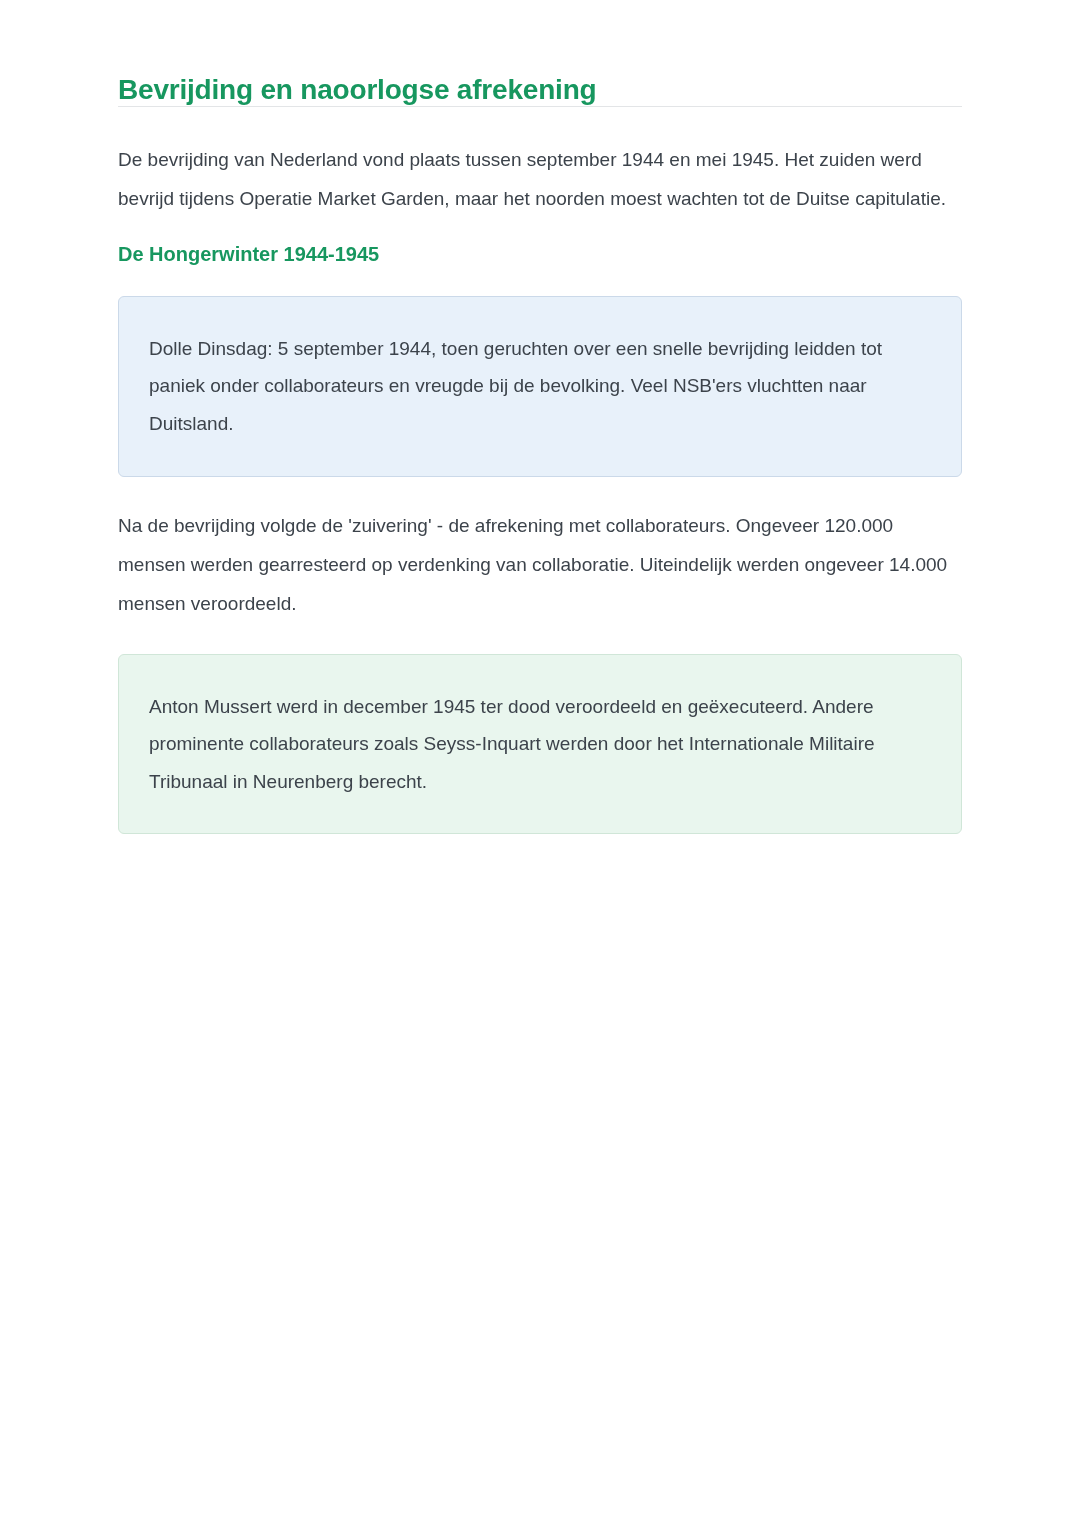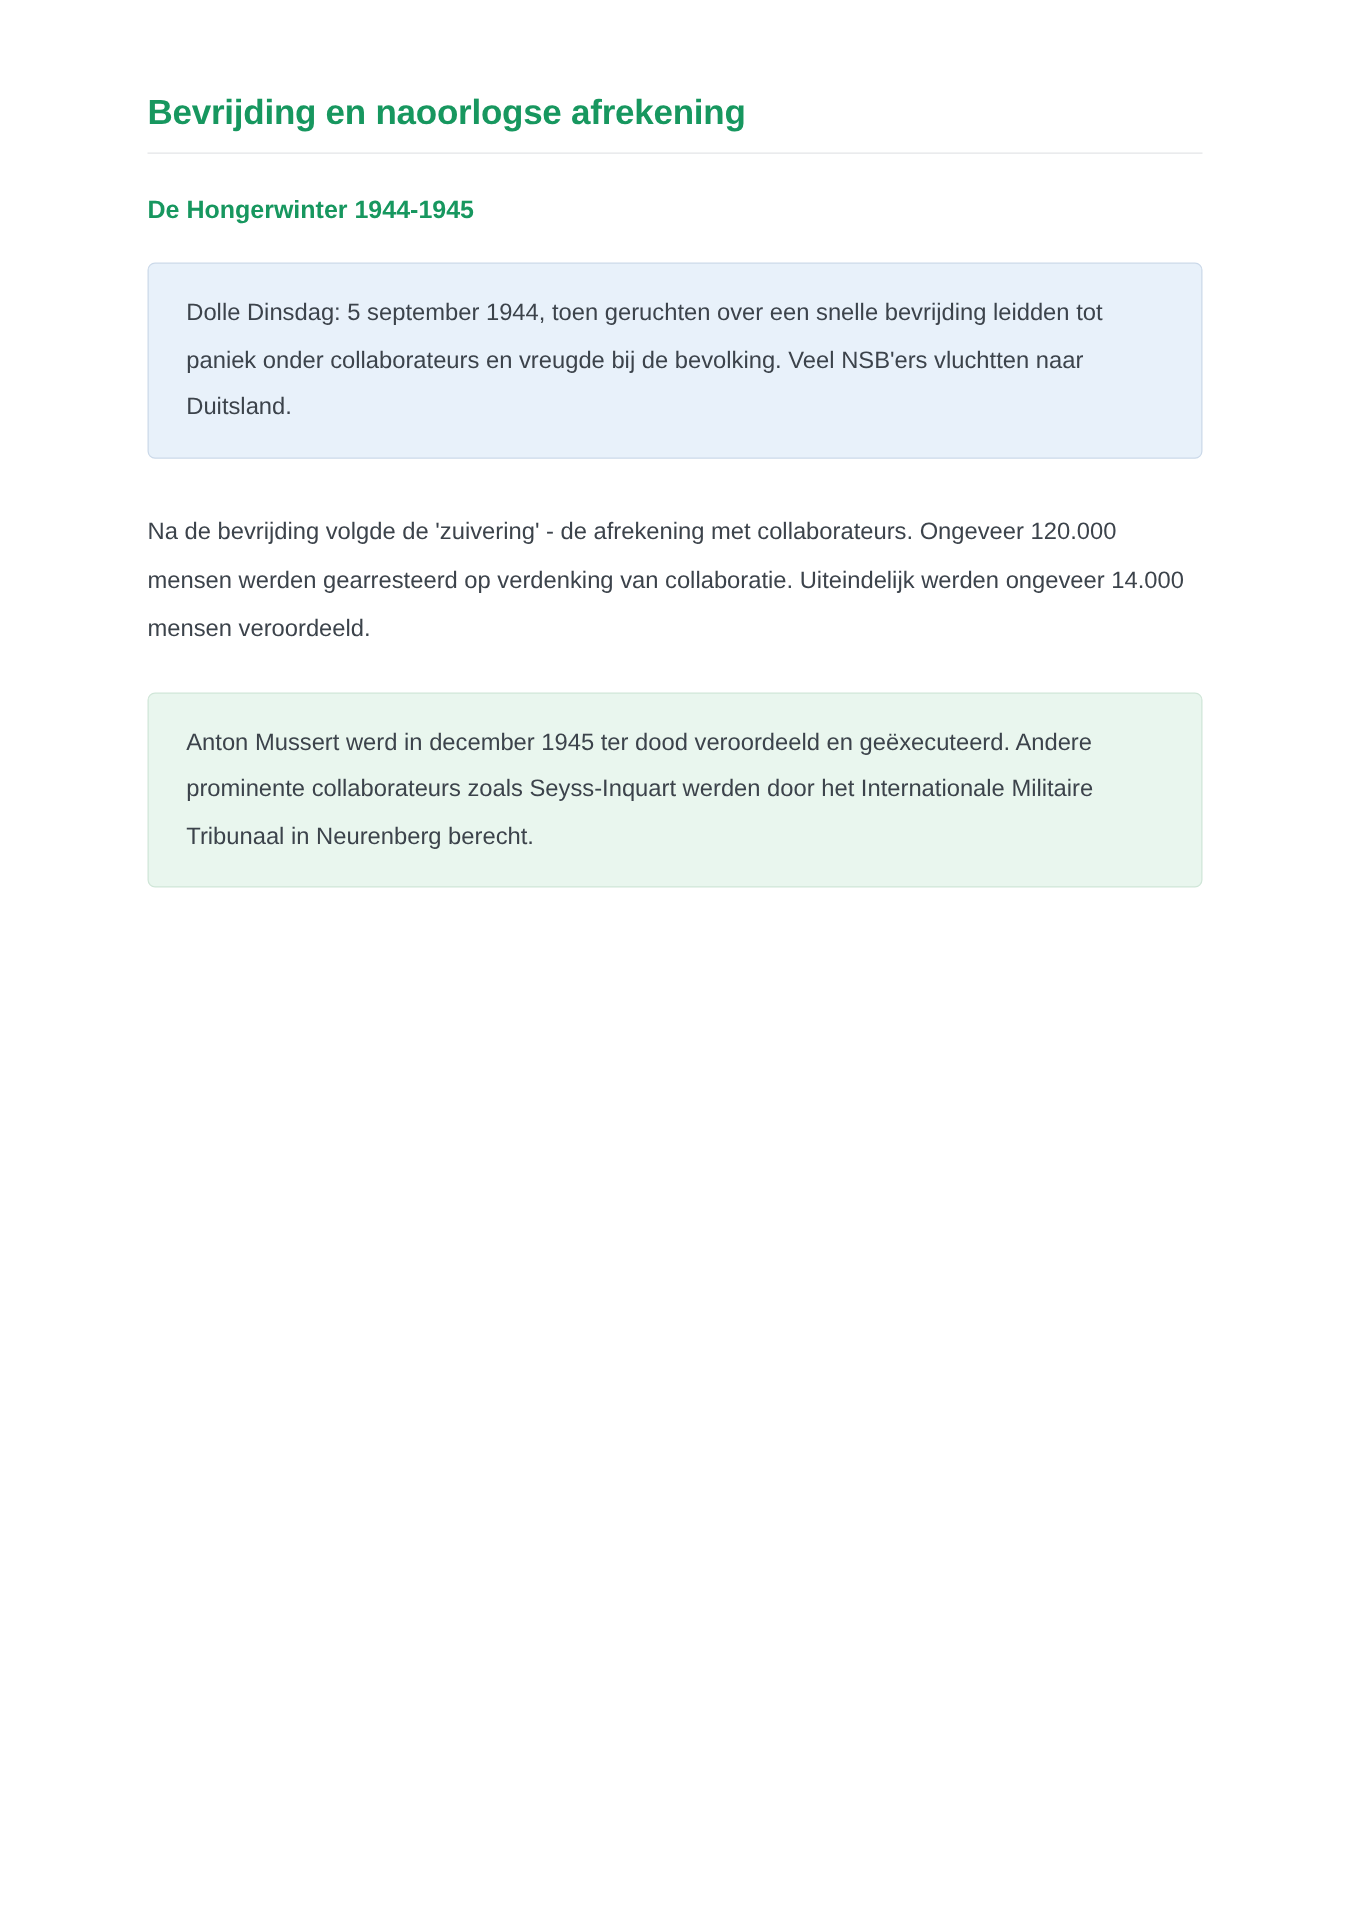--- a/index.html
+++ b/index.html
@@ -20,21 +20,20 @@
     width: 844px;
     margin-left: 118px;
     padding-top: 74px;
   }
 
   h1.page-title {
     font-size: 28px;
     font-weight: 700;
     color: var(--heading-green, #17975f);
     letter-spacing: -0.2px;
-    margin-bottom: 16px;
   }
 
   hr.title-divider {
     border: none;
     border-top: 1px solid var(--divider, #e3e5e7);
     margin: 0 0 34px 0;
   }
 
   p.body-par {
     font-size: 19px;
@@ -47,22 +46,22 @@
     font-size: 20px;
     font-weight: 700;
     color: var(--heading-green, #17975f);
     margin-top: 10px;
     margin-bottom: 4px;
   }
 
   .callout {
     border-radius: 6px;
     border: 1px solid;
-    padding: 21px 30px;
-    margin: 30px 0 40px 0;
+    padding: 33px 30px;
+    margin: 30px 0 30px 0;
   }
   .callout p {
     font-size: 19px;
     line-height: 1.98;
     color: var(--body-text, #3c434b);
     margin: 0;
   }
   .callout-blue {
     background: var(--blue-bg, #e8f1fa);
     border-color: var(--blue-border, #cbd9e9);
@@ -74,20 +73,21 @@
 </style>
 </head>
 <body>
 
 <main class="content">
 
   <h1 class="page-title">Bevrijding en naoorlogse afrekening</h1>
 
   <hr class="title-divider">
 
+  <p class="body-par">De bevrijding van Nederland vond plaats tussen september 1944 en mei 1945. Het zuiden werd bevrijd tijdens Operatie Market Garden, maar het noorden moest wachten tot de Duitse capitulatie.</p>
 
   <h3 class="sub-heading">De Hongerwinter 1944-1945</h3>
 
 
   <div class="callout callout-blue">
     <p>Dolle Dinsdag: 5 september 1944, toen geruchten over een snelle bevrijding leidden tot paniek onder collaborateurs en vreugde bij de bevolking. Veel NSB'ers vluchtten naar Duitsland.</p>
   </div>
 
   <p class="body-par">Na de bevrijding volgde de 'zuivering' - de afrekening met collaborateurs. Ongeveer 120.000 mensen werden gearresteerd op verdenking van collaboratie. Uiteindelijk werden ongeveer 14.000 mensen veroordeeld.</p>
 

